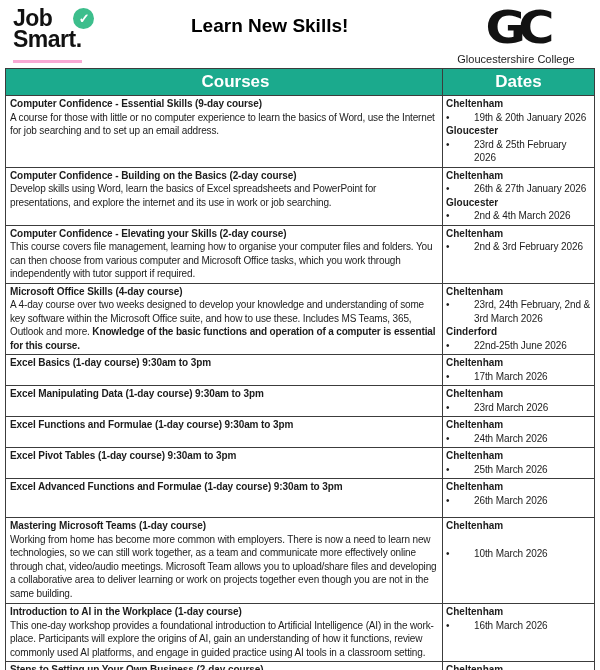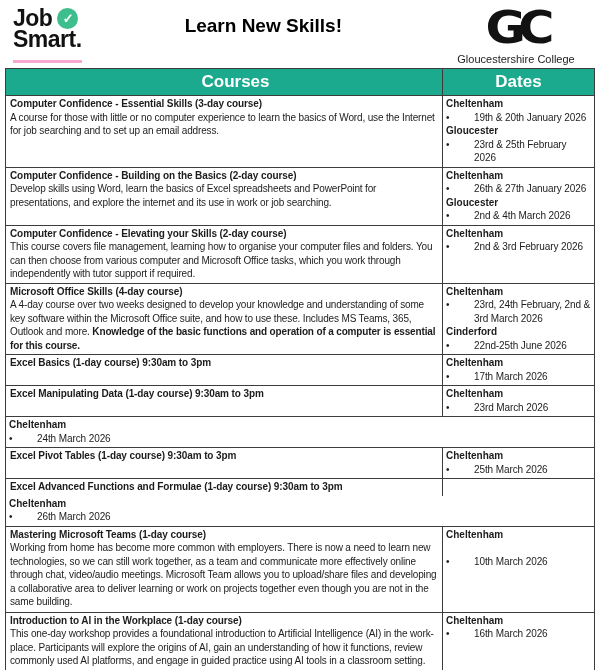--- a/index.html
+++ b/index.html
@@ -4,21 +4,21 @@
 <style>
   html,body{margin:0;padding:0;background:#fff;}
   .page{
     width:600px;height:670px;box-sizing:border-box;background:#fff;
     font-family:"Liberation Sans",sans-serif;color:#1c1c1c;
     padding:0 5px;overflow:hidden;position:relative;
   }
   
   .top{display:flex;align-items:flex-start;padding:8px 8px 2px 8px;height:66px;box-sizing:border-box;}
   .jobsmart{font-weight:800;font-size:23px;line-height:21px;letter-spacing:-0.5px;color:#111;white-space:nowrap;}
-  .js-line1{display:flex;align-items:flex-end;gap:3px;}
+  .js-line1{display:flex;align-items:flex-end;gap:19px;}
   .check{
     display:inline-flex;width:21px;height:21px;border-radius:50%;
     color:#fff;font-size:13px;font-weight:bold;align-items:center;justify-content:center;
     margin-left:2px;
   }
   .js-line2{display:inline-block;border-bottom:3px solid #f9a8d4;padding-bottom:10px;}
   .main-title{flex:1;text-align:center;font-weight:bold;font-size:19px;line-height:28px;padding-top:4px;color:#000;}
   .gc{width:142px;text-align:center;flex:0 0 142px;}
   .gc-mono{
     font-family:"DejaVu Sans",sans-serif;font-weight:900;font-size:44px;line-height:40px;
@@ -36,21 +36,21 @@
   .course-cell{width:437px;border-right:1px solid #3c3c3c;padding:1px 4px 2px 4px;}
   .dates-cell{flex:1;padding:1px 3px 2px 3px;font-size:10px;}
   .c-title{font-weight:bold;font-size:10px;line-height:13.5px;letter-spacing:-0.1px;}
   .c-desc{font-size:10px;line-height:13.5px;letter-spacing:-0.15px;}
   .d-bold{font-weight:bold;}
   .loc-name{font-weight:bold;line-height:13.5px;}
   .date-line{display:flex;line-height:13.5px;}
   .bullet{flex:0 0 8px;width:8px;}
   .date-text{flex:1;padding-left:20px;letter-spacing:-0.1px;}
   
-  .rows > .course-row:nth-child(9){min-height:38px;flex-direction:column;}
+  .rows > .course-row:nth-child(9){min-height:38px;}
   .rows > .course-row:nth-child(10){min-height:85px;}
   .rows > .course-row:nth-child(10) .date-line{margin-top:14px;}
   .rows > .course-row:nth-child(12) .date-line{margin-top:7px;}
   .rows > .course-row:nth-child(12) .c-desc{margin-top:2px;}
 </style>
 </head>
 <body>
 
 <div class="page">
 
@@ -74,21 +74,21 @@
   </header>
 
   <div class="ctable">
     <div class="thead" style="background: rgb(27, 170, 141);">
       <div class="th th-courses">Courses</div>
       <div class="th th-dates">Dates</div>
     </div>
     <div class="rows">
   <div class="course-row">
     <div class="cell course-cell">
-      <div class="c-title">Computer Confidence - Essential Skills (3-day course)</div>
+      <div class="c-title">Computer Confidence - Essential Skills (9-day course)</div>
       <div class="c-desc"><span class="d-normal">A course for those with little or no computer experience to learn the basics of Word, use the Internet for job searching and to set up an email address.</span><span class="d-bold"></span></div>
     </div>
     <div class="cell dates-cell">
             <div class="loc-name">Cheltenham</div>
             <div class="date-line">
               <span class="bullet">•</span>
               <span class="date-text">19th &amp; 20th January 2026</span>
             </div>
             <div class="loc-name">Gloucester</div>
             <div class="date-line">
@@ -172,20 +172,24 @@
     <div class="cell dates-cell">
             <div class="loc-name">Cheltenham</div>
             <div class="date-line">
               <span class="bullet">•</span>
               <span class="date-text">23rd March 2026</span>
             </div>
           </div>
   </div>
 
   <div class="course-row">
+    <div class="cell course-cell">
+      <div class="c-title">Excel Functions and Formulae (1-day course) 9:30am to 3pm</div>
+
+    </div>
     <div class="cell dates-cell">
             <div class="loc-name">Cheltenham</div>
             <div class="date-line">
               <span class="bullet">•</span>
               <span class="date-text">24th March 2026</span>
             </div>
           </div>
   </div>
 
   <div class="course-row">

